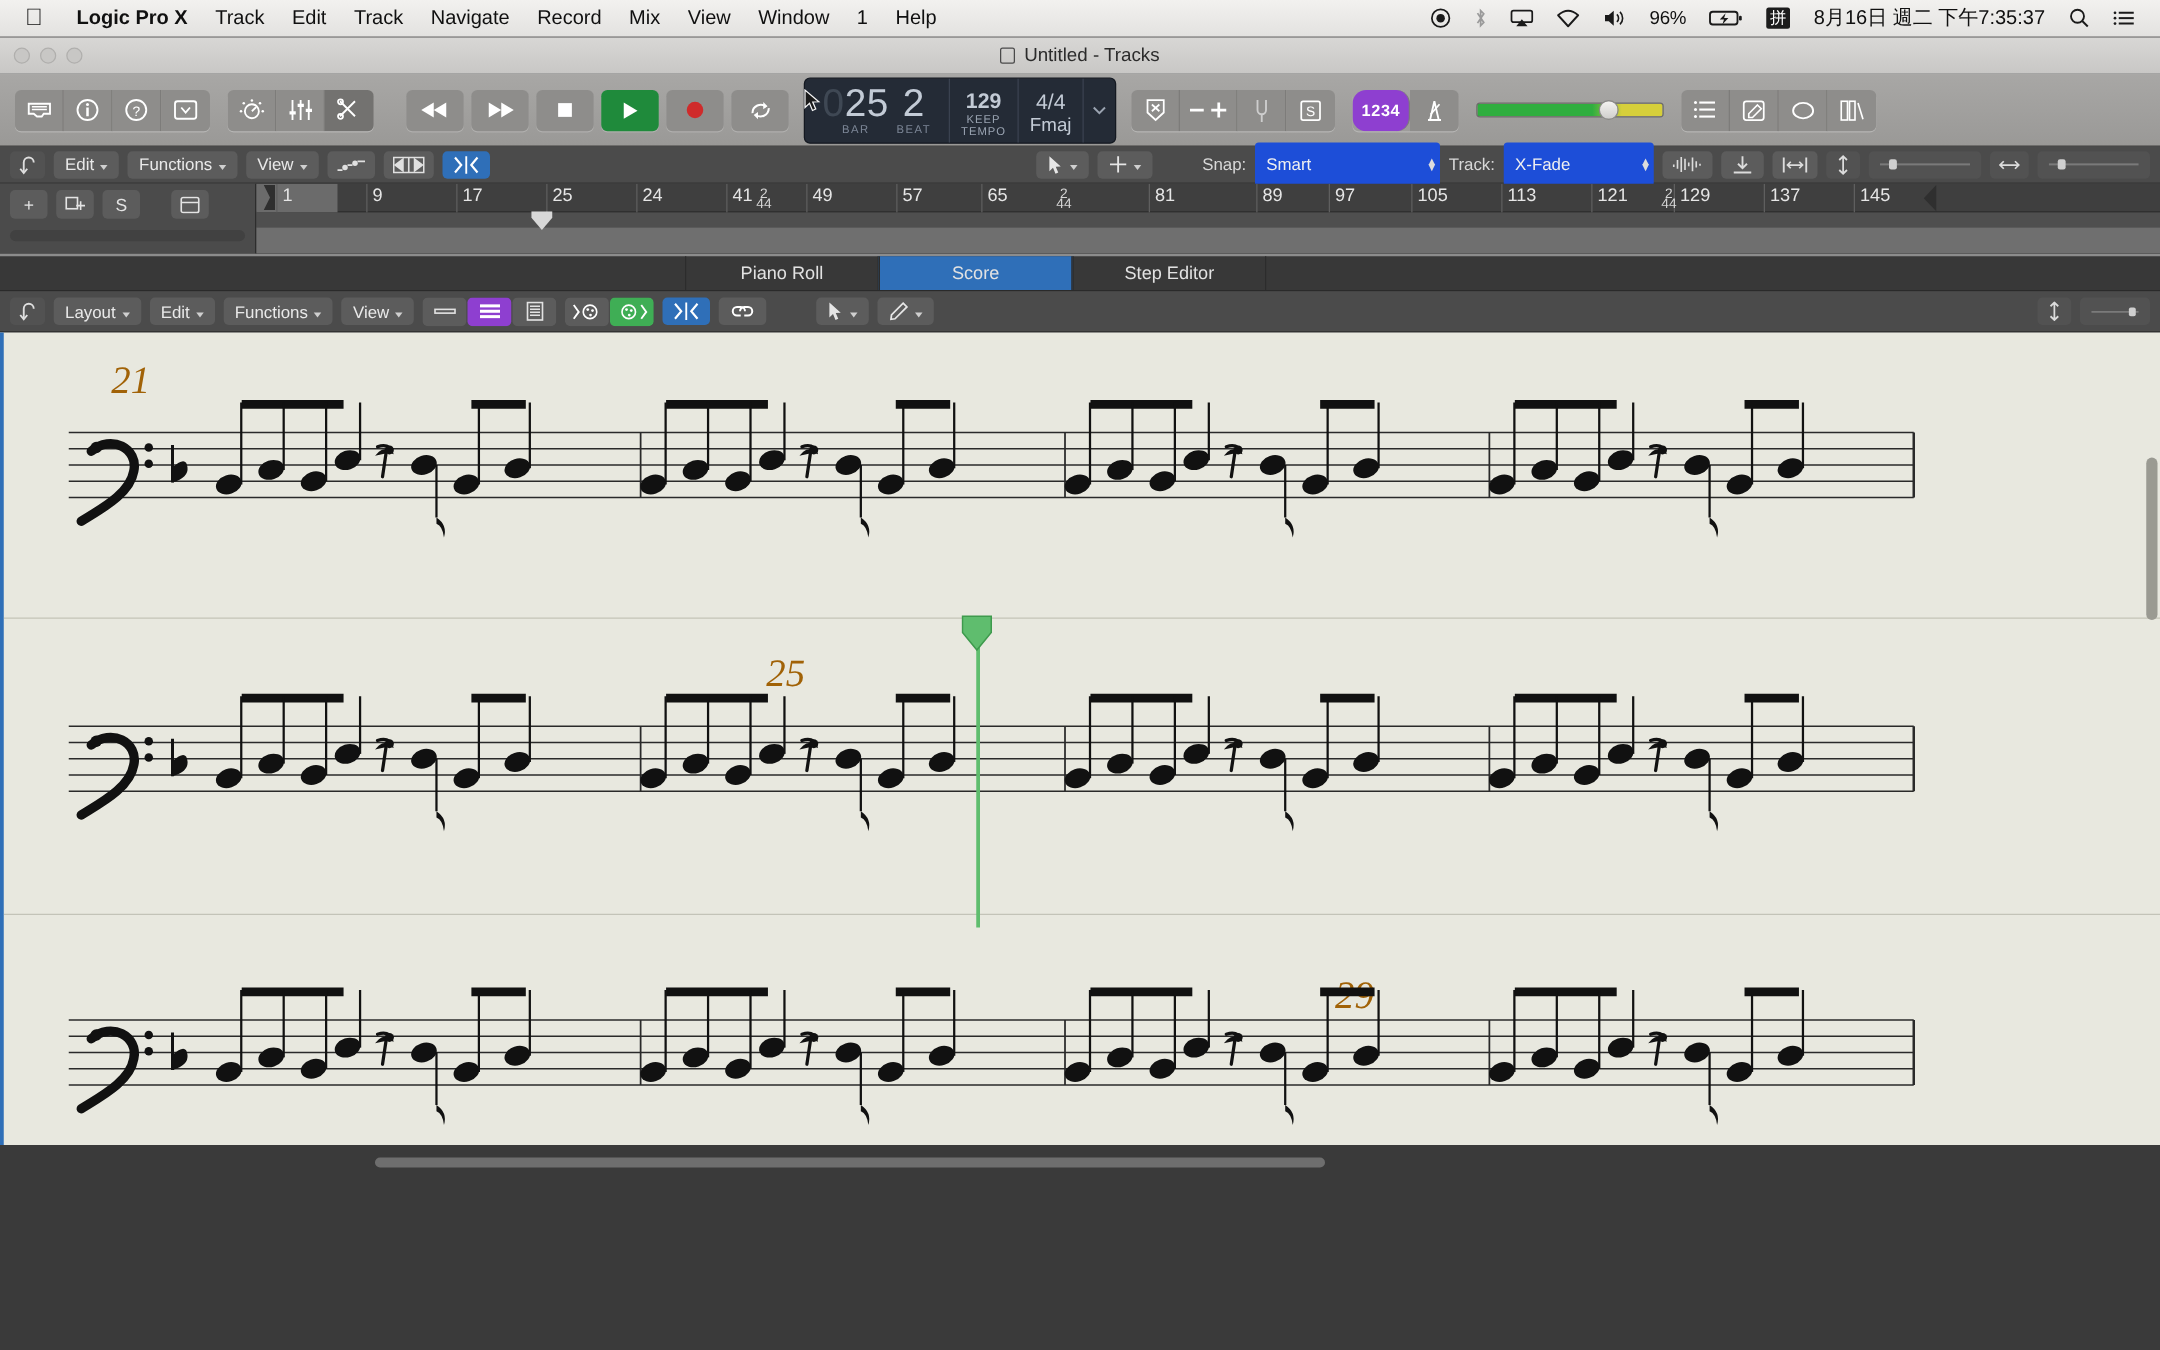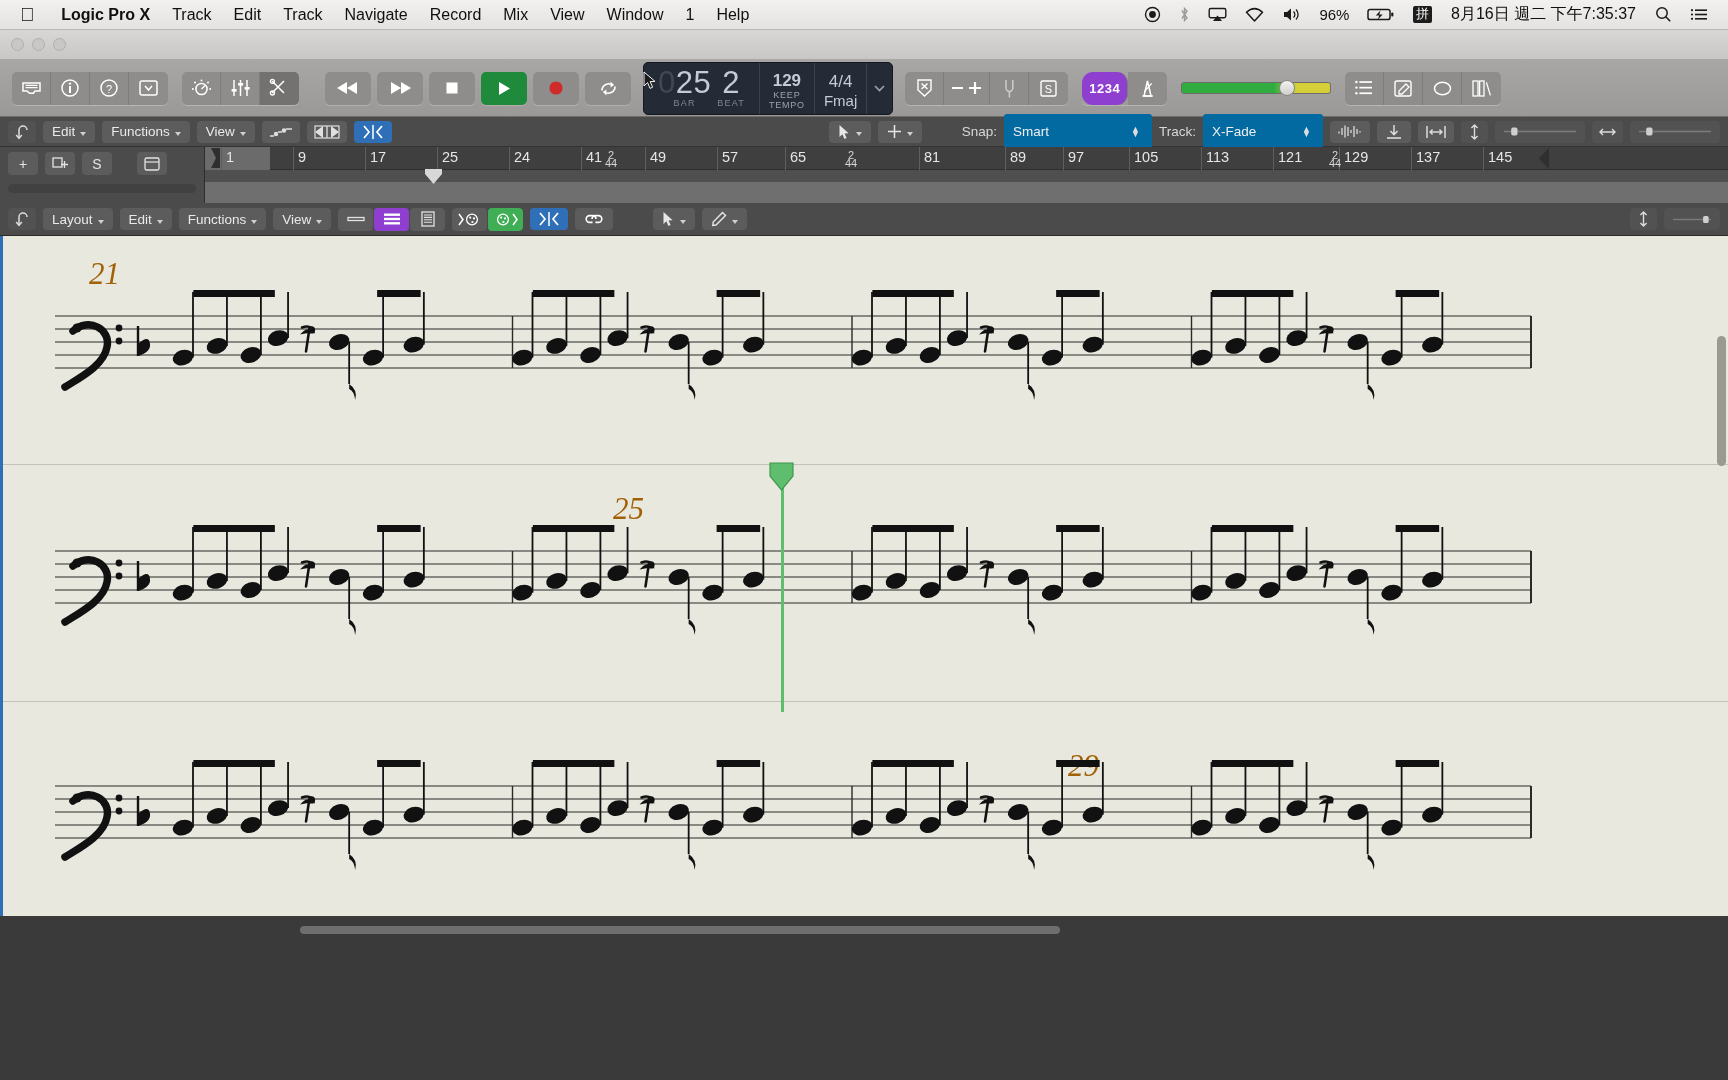--- a/index.html
+++ b/index.html
@@ -121,23 +121,23 @@
   .mbtn.icon { padding: 0 7px; }
   .mbtn.blue { background: #2f6fb8; }
   .mbtn.plain { background: #525252; }
   .chev::after {
     content: ""; width: 0; height: 0; border-left: 3.5px solid transparent;
     border-right: 3.5px solid transparent; border-top: 4px solid #cfcfcf;
     display: inline-block;
   }
   .arrbar .sp { flex: 1; }
   .field {
-    height: 35px; min-width: 120px; background: #0369a1; border-radius: 3px;
+    height: 35px; min-width: 120px; background: #1d4ed8; border-radius: 3px;
     color: #f0f0f0; font-size: 13.5px; display: flex; align-items: center;
-    justify-content: space-between; padding: 0 12px 0 9px;
+    justify-content: space-between; padding: 0 2px 0 9px;
   }
   .lbl { color: #d8d8d8; font-size: 13.5px; }
   .stepper { display: flex; flex-direction: column; line-height: 5px; font-size: 9px; color: #ddd; }
 
   
   .ruler-row { height: 56px; display: flex; background: #4b4b4b; }
   .trk-left {
     width: 205px; background: #4b4b4b; border-right: 1px solid #2d2d2d;
     padding: 5px 8px; display: flex; flex-direction: column; gap: 6px;
   }
@@ -294,20 +294,24 @@
 </div>
 
 <div class="window">
 
   <div class="titlebar">
     <div class="lights">
       <span class="light"></span>
       <span class="light"></span>
       <span class="light"></span>
     </div>
+    <div class="wtitle">
+      <span class="docicon"></span>
+      <span>Untitled - Tracks</span>
+    </div>
   </div>
 
   <svg class="cursor-arrow" width="14" height="20" viewBox="0 0 14 20">
     <path d="M1 1 L1 15 L4.6 11.6 L7 17.4 L9.6 16.2 L7.2 10.6 L12 10.4 Z" fill="#1b1b1b" stroke="#f5f5f5" stroke-width="1"></path>
   </svg>
 
   <div class="ctlbar">
     <div class="btngrp">
       <span class="tbtn">
         <svg width="21" height="19" viewBox="0 0 21 19">
@@ -679,20 +683,27 @@
       <svg class="playhead-tri" style="left:220px;" viewBox="0 0 17 15">
           <path d="M0 0 H17 V5 L8.5 15 L0 5 Z" fill="#d8d8d8"></path>
         </svg>
       <svg style="position:absolute;right:178px;top:0;" width="12" height="23" viewBox="0 0 12 23">
           <path d="M11 1 L11 22 L1 11.5 Z" fill="#2f2f2f"></path>
         </svg>
     </div>
   </div>
 
   <div class="editor">
+    <div class="tabrow">
+      <div class="tabs">
+        <span class="tab">Piano Roll</span>
+        <span class="tab active">Score</span>
+        <span class="tab">Step Editor</span>
+      </div>
+    </div>
 
     <div class="scorebar">
       <span class="mbtn icon plain">
         <svg width="14" height="16" viewBox="0 0 14 16">
             <path d="M4 14 L4 6 a4 4 0 0 1 8 0" fill="none" stroke="#dedede" stroke-width="1.5"></path>
             <path d="M1.2 11 L4 14.4 L6.8 11" fill="none" stroke="#dedede" stroke-width="1.5"></path>
           </svg>
       </span>
       <span class="mbtn">
           <span>Layout</span>

